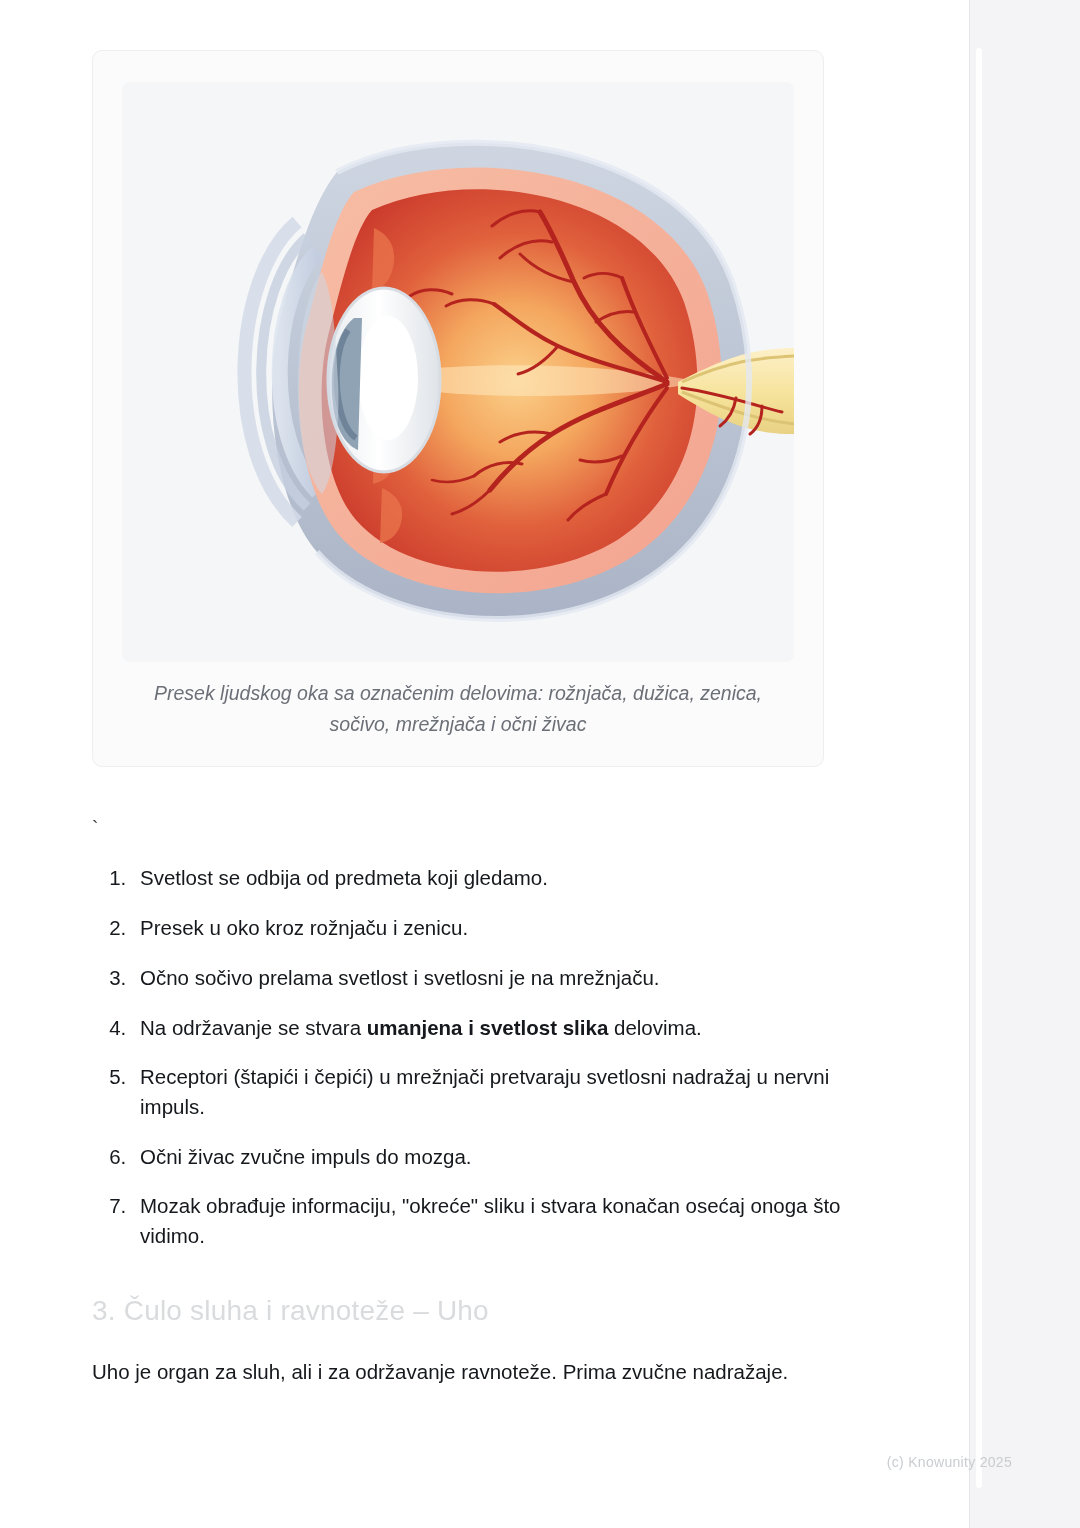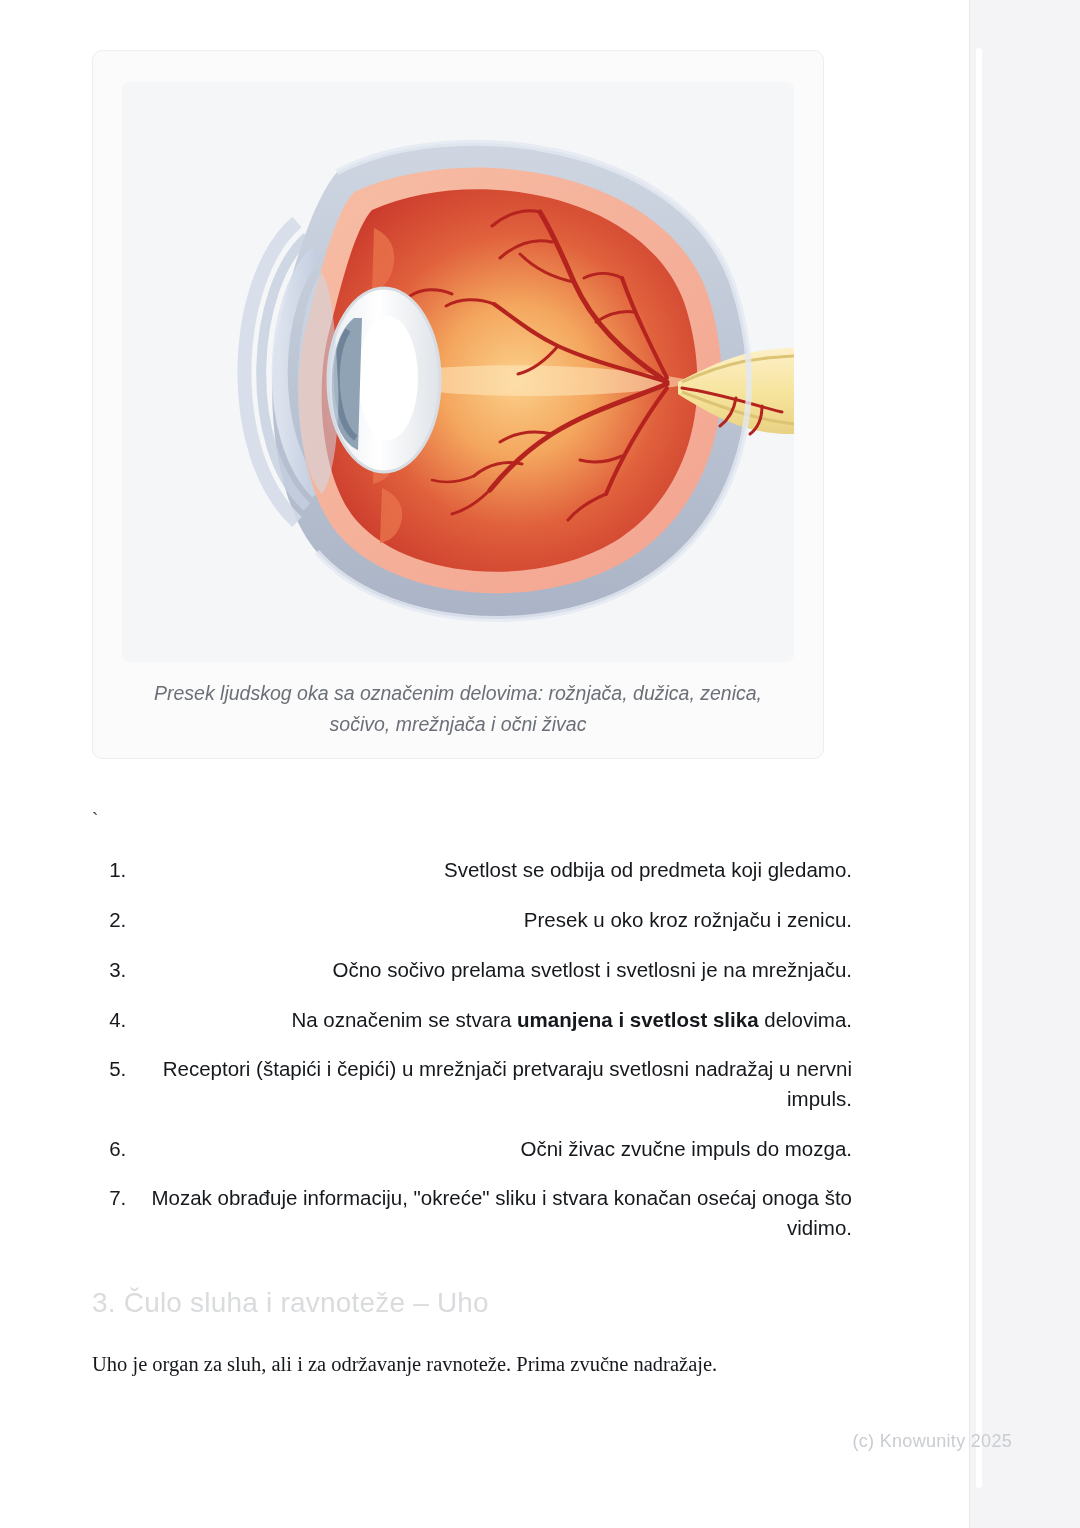--- a/index.html
+++ b/index.html
@@ -65,21 +65,21 @@
   .figure-inner {
     margin: 31px auto 0 auto;
     width: 672px;
     height: 580px;
     background: #f5f6f7;
     border-radius: 8px;
     position: relative;
     overflow: hidden;
   }
   .figure-caption {
-    margin: 16px auto 0 auto;
+    margin: 16px auto 8px auto;
     width: 640px;
     text-align: center;
     font-style: italic;
     font-size: 19.5px;
     line-height: 1.6;
     color: #6b6f76;
   }
 
   
   .eye-svg { position: absolute; left: 0; top: 0; }
@@ -95,21 +95,20 @@
   h3.section-q {
     font-size: 20.5px;
     font-weight: bold;
     color: #15181c;
     margin: 42px 0 0 0;
   }
   ol.steps {
     margin: 24px 0 0 0;
     padding-left: 40px;
     list-style-type: decimal;
-    text-align: right;
   }
   ol.steps li {
     font-size: 20.5px;
     line-height: 1.45;
     color: #15181c;
     margin-bottom: 20px;
     padding-left: 8px;
   }
   ol.steps li:last-child { margin-bottom: 0; }
   ol.steps li b { font-weight: bold; }
@@ -119,28 +118,27 @@
     font-size: 28px;
     font-weight: normal;
     color: #d9dbdd;
     letter-spacing: 0.2px;
   }
   p.paragraph {
     margin: 30px 0 0 0;
     font-size: 20.5px;
     line-height: 1.5;
     color: #15181c;
-    font-family: Liberation Serif, serif;
   }
 
   .watermark {
     position: absolute;
     right: 68px;
-    bottom: 76px;
-    font-size: 18px;
+    bottom: 58px;
+    font-size: 14px;
     color: #c9ccd0;
     letter-spacing: 0.3px;
   }
 </style>
 </head>
 <body>
 
 <div class="page">
 
   <div class="scroll-gutter"></div>
@@ -248,21 +246,21 @@
       <div class="figure-caption">Presek ljudskog oka sa označenim delovima: rožnjača, dužica, zenica, sočivo, mrežnjača i očni živac</div>
     </div>
 
     <div class="tick-line">`</div>
 
 
     <ol class="steps">
       <li><span>Svetlost se odbija od predmeta koji gledamo.</span></li>
       <li><span>Presek u oko kroz rožnjaču i zenicu.</span></li>
       <li><span>Očno sočivo prelama svetlost i svetlosni je na mrežnjaču.</span></li>
-      <li><span>Na označenim se stvara </span><b>umanjena i svetlost slika</b><span> delovima.</span></li>
+      <li><span>Na održavanje se stvara </span><b>umanjena i svetlost slika</b><span> delovima.</span></li>
       <li><span>Receptori (štapići i čepići) u mrežnjači pretvaraju svetlosni nadražaj u nervni impuls.</span></li>
       <li><span>Očni živac zvučne impuls do mozga.</span></li>
       <li><span>Mozak obrađuje informaciju, "okreće" sliku i stvara konačan osećaj onoga što vidimo.</span></li>
     </ol>
 
     <h2 class="section-title">3. Čulo sluha i ravnoteže – Uho</h2>
 
     <p class="paragraph">Uho je organ za sluh, ali i za održavanje ravnoteže. Prima zvučne nadražaje.</p>
   </div>
 

